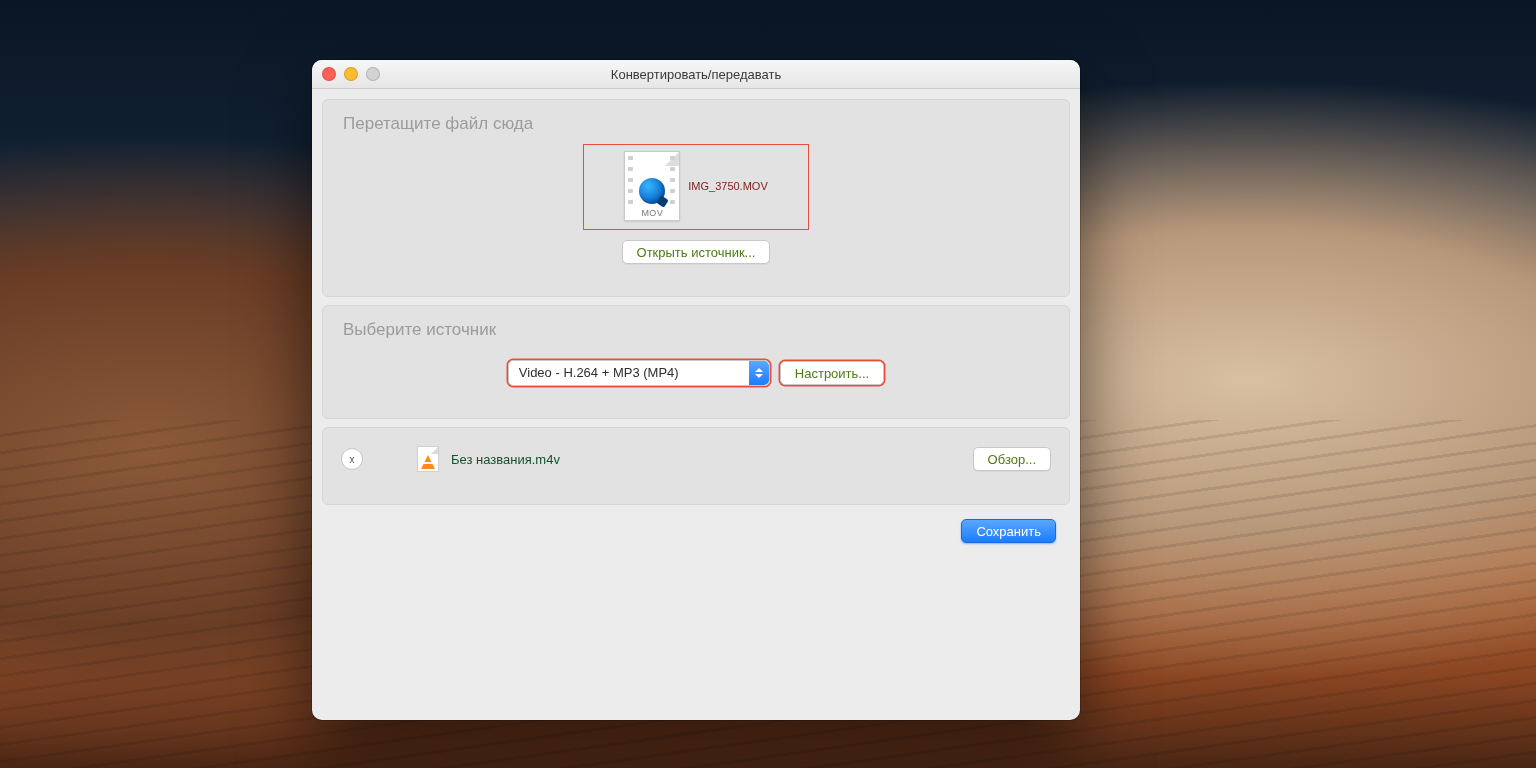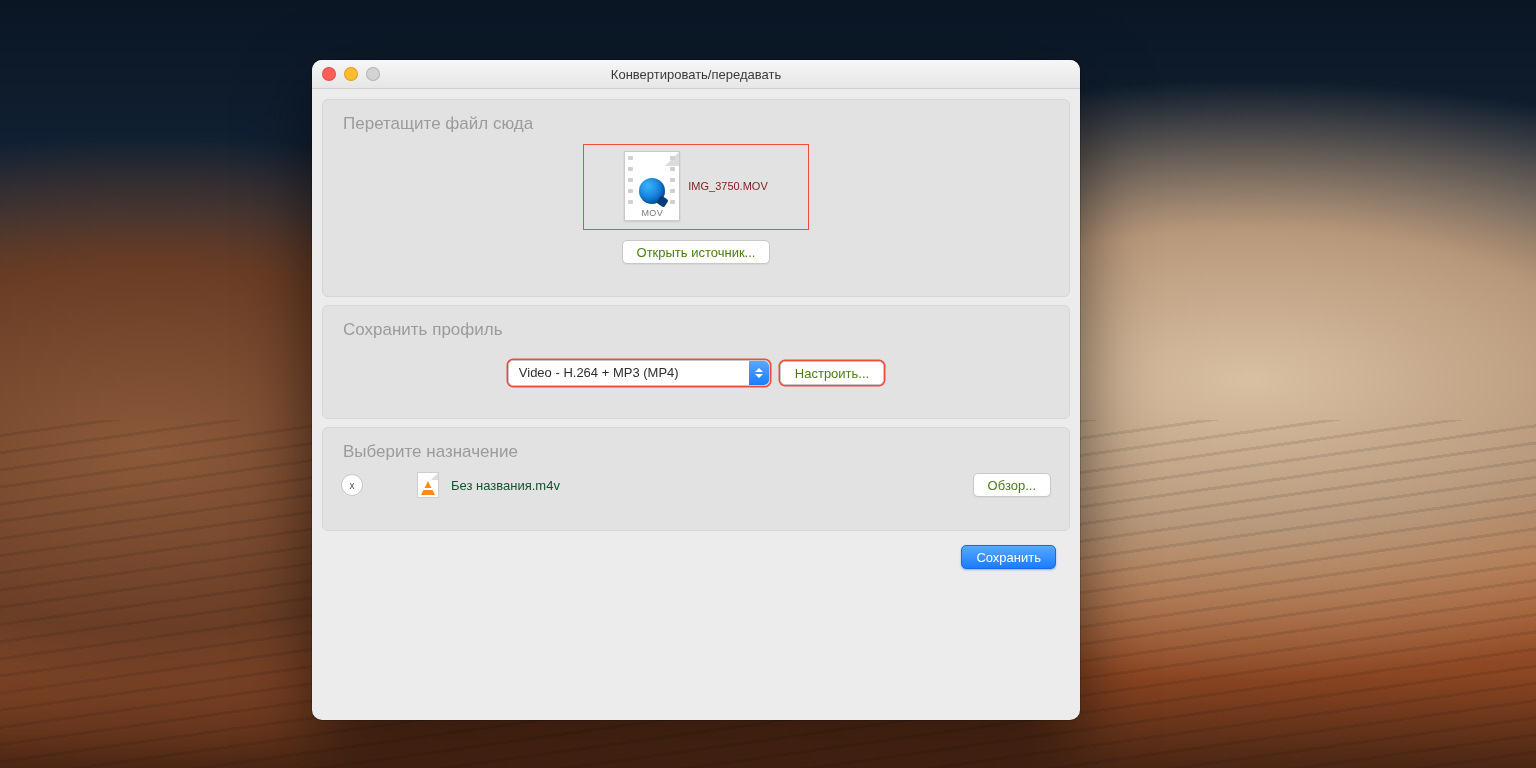--- a/index.html
+++ b/index.html
@@ -124,35 +124,34 @@
             <div class="q"></div>
             <div class="ext">MOV</div>
           </div>
           <div class="filelabel">IMG_3750.MOV</div>
         </div>
         <div class="btn">Открыть источник...</div>
       </div>
     </div>
 
     <div class="panel">
-      <div class="panel-title">Сохранить профиль</div>
+      <div class="panel-title">Выберите источник</div>
       <div class="profile-row">
         <div class="popup hl">
           <div class="sel">Video - H.264 + MP3 (MP4)</div>
           <div class="arrows">
             <div class="arr up"></div>
               <div class="arr dn"></div>
           </div>
         </div>
         <div class="btn hl">Настроить...</div>
       </div>
     </div>
 
     <div class="panel">
-      <div class="panel-title">Выберите назначение</div>
       <div class="dest-row">
         <div class="xbtn">x</div>
         <div class="cone">
           <div class="page"></div>
             <div class="tri"></div>
             <div class="band"></div>
         </div>
         <div class="destlabel">Без названия.m4v</div>
         <div class="spacer"></div>
         <div class="btn">Обзор...</div>

